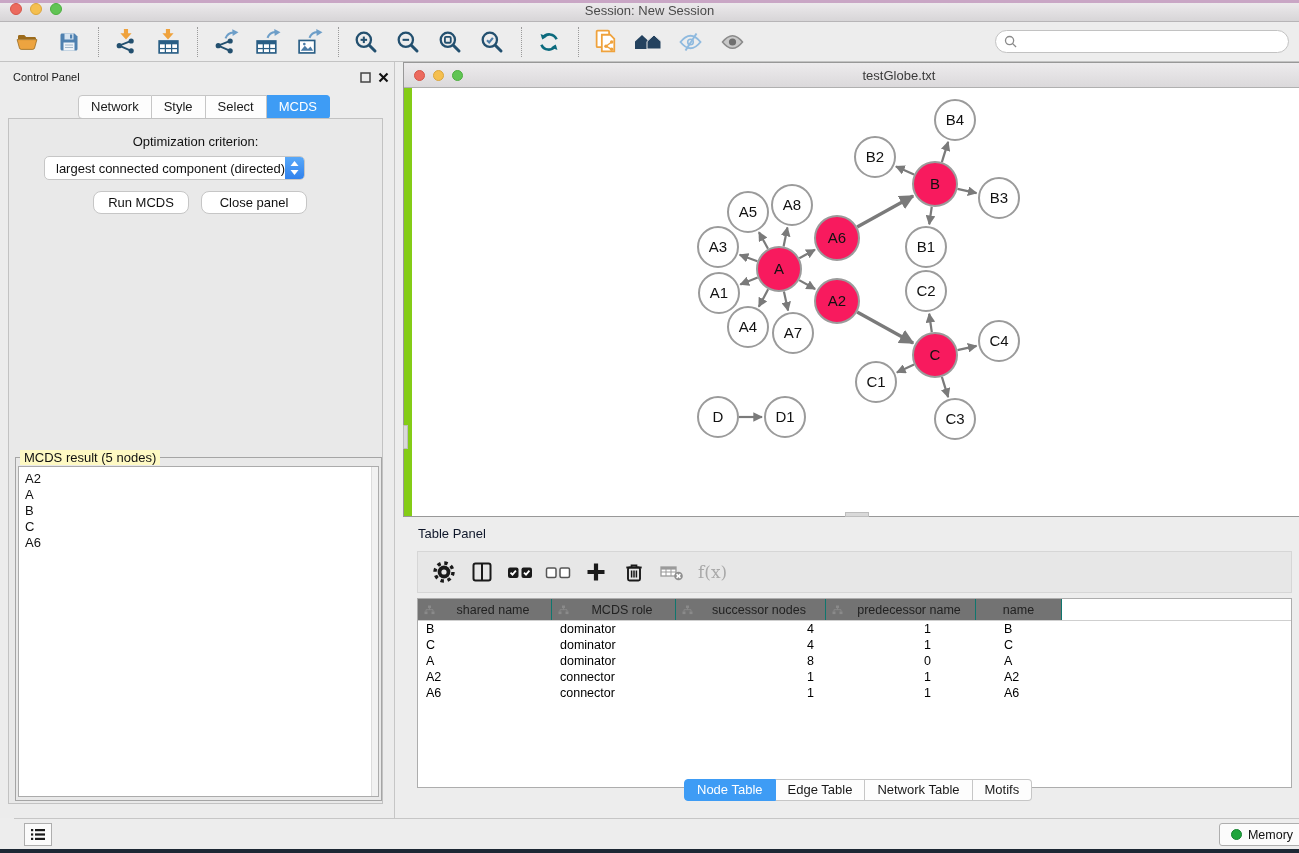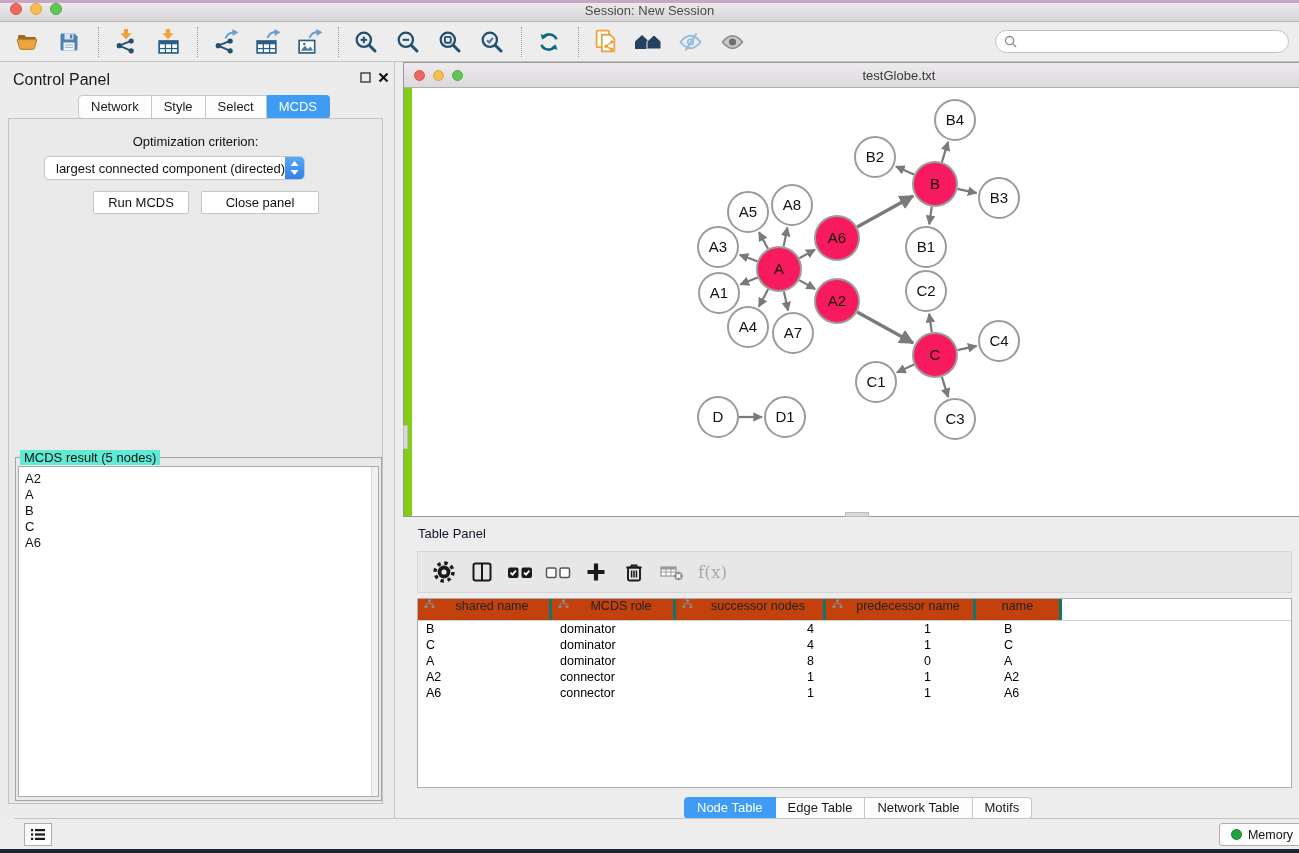--- a/index.html
+++ b/index.html
@@ -34,21 +34,21 @@
   .searchbox {
     position:absolute; right:10px; top:8px; width:294px; height:23px;
     background:#fff; border:1px solid #c2c2c2; border-radius:12px;
     display:flex; align-items:center; padding-left:8px;
   }
   .searchbox input { border:none; outline:none; background:transparent; font-size:12px; flex:1; margin-left:5px; }
 
   
   .control-panel { position:absolute; left:0; top:62px; width:395px; height:756px; background:#ECECEC; border-right:1px solid #c6c6c6; }
   .cp-header { position:absolute; left:0; top:0; width:100%; height:30px; }
-  .panel-title { position:absolute; left:13px; top:9px; font-size:16px; color:#1a1a1a; }
+  .panel-title { position:absolute; left:13px; top:9px; font-size:11px; color:#1a1a1a; }
   .mini-btn { position:absolute; top:8px; width:15px; height:15px; display:flex; align-items:center; justify-content:center; }
 
   .seg-tabs { display:flex; position:absolute; }
   .seg-tab {
     background:#fdfdfd; border:1px solid #c6c6c6; border-left:none;
     font-size:13px; color:#1a1a1a; padding:3px 12px 4px; cursor:default; white-space:nowrap;
   }
   .seg-tab:first-child { border-left:1px solid #c6c6c6; border-radius:4px 0 0 4px; }
   .seg-tab:last-child { border-radius:0 4px 4px 0;text-align:right; }
   .seg-tab.active { background:#3e9cf5; border-color:#3e9cf5; color:#fff; }
@@ -65,30 +65,30 @@
     display:flex; align-items:center; overflow:hidden;
   }
   .dropdown .dd-text { flex:1; font-size:13px; color:#111; padding-left:11px; white-space:nowrap; }
   .dd-stepper {
     width:20px; height:24px; background:linear-gradient(#5aaaf9,#2f80ec);
     display:flex; flex-direction:column; align-items:center; justify-content:center; gap:2px;
     border-radius:0 4px 4px 0;
   }
   .dd-stepper svg { display:block; }
   .push-btn {
-    position:absolute; height:23px; background:#fff; border:1px solid #c6c6c6; border-radius:2px;
+    position:absolute; height:23px; background:#fff; border:1px solid #c6c6c6; border-radius:8px;
     font-size:13px; color:#111; display:flex; align-items:center; justify-content:center; cursor:default;
     font-family:"Liberation Sans", sans-serif;
   }
   .groupbox {
     position:absolute; left:6px; top:338px; width:367px; height:344px;
     border:1px solid #a5a5a5; background:transparent;
   }
   .groupbox-legend {
-    position:absolute; left:4px; top:-8px; background:#5eead4; padding:0 4px;
+    position:absolute; left:4px; top:-8px; background:#fef9c3; padding:0 4px;
     font-size:13px; color:#111; white-space:nowrap;
   }
   .mcds-list {
     position:absolute; left:2px; top:8px; right:2px; bottom:3px;
     background:#fff; border:1px solid #ababab; font-size:13px; color:#111;
     padding:4px 0 0 6px; line-height:16px; overflow:hidden;
   }
   .mcds-scroll { position:absolute; right:0; top:0; bottom:0; width:7px; background:#f1f1f1; border-left:1px solid #dcdcdc; }
 
   
@@ -117,29 +117,29 @@
   }
   .tp-icon { width:36px; height:30px; display:flex; align-items:center; justify-content:center; margin-right:2px; cursor:default; }
   .fx-label { font-family:"DejaVu Serif", serif; font-size:17px; color:#a9a9a9; margin-left:6px; }
 
   .data-table {
     position:absolute; left:14px; top:81px; width:875px; height:190px;
     background:#fff; border:1px solid #adadad; overflow:hidden;
   }
   .thead { display:flex; height:22px; border-bottom:1px solid #cfcfcf; background:#fff; }
   .th {
-    background:#c2410c; border-right:3px solid #0f766e;
-    display:flex; align-items:flex-start; font-size:12.5px; color:#222;
+    background:#737373; border-right:1px solid #0f766e;
+    display:flex; align-items:center; font-size:12.5px; color:#222;
   }
   .th .th-label { flex:1; text-align:center; padding:0 2px; }
   .th .col-icon { margin-left:6px; }
   .tr { display:flex; height:16px; line-height:16px; font-size:12.5px; color:#000; }
   .td { white-space:nowrap; overflow:hidden; }
 
-  .table-tabs-row { position:absolute; left:269px; top:280px;padding-left:12px; }
+  .table-tabs-row { position:absolute; left:269px; top:262px;padding-left:12px; }
   .table-tabs-row .seg-tab { padding:2px 12px 3px; }
 
   
   .statusbar { position:absolute; left:0; top:818px; width:100%; height:31px; background:#EDEDED; border-top:1px solid #c6c6c6;margin-left:14px; }
   .sb-left-btn {
     position:absolute; left:10px; top:4px; width:28px; height:23px; background:#fbfbfb;
     border:1px solid #aeaeae; display:flex; align-items:center; justify-content:center;
   }
   .memory-btn {
     position:absolute; right:8px; top:4px; width:86px; height:23px; background:#fbfbfb;
@@ -338,21 +338,21 @@
       <span class="dd-stepper">
         <svg width="9" height="6" viewBox="0 0 9 6">
             <path d="M4.5 0L8.5 5h-8z" fill="#fff"></path>
           </svg>
         <svg width="9" height="6" viewBox="0 0 9 6">
             <path d="M4.5 6L0.5 1h8z" fill="#fff"></path>
           </svg>
       </span>
     </div>
     <button class="push-btn" style="left:84px; top:72px; width:96px;">Run MCDS</button>
-    <button class="push-btn" style="left:192px; top:72px; width:118px;text-align:right;">Close panel</button>
+    <button class="push-btn" style="left:192px; top:72px; width:106px;text-align:right;">Close panel</button>
     <div class="groupbox">
       <span class="groupbox-legend">MCDS result (5 nodes)</span>
       <div class="mcds-list" id="mcds-list">
         <div class="mcds-scroll"></div>
       <div>A2</div>
           <div>A</div>
           <div>B</div>
           <div>C</div>
           <div>A6</div>
         </div>

